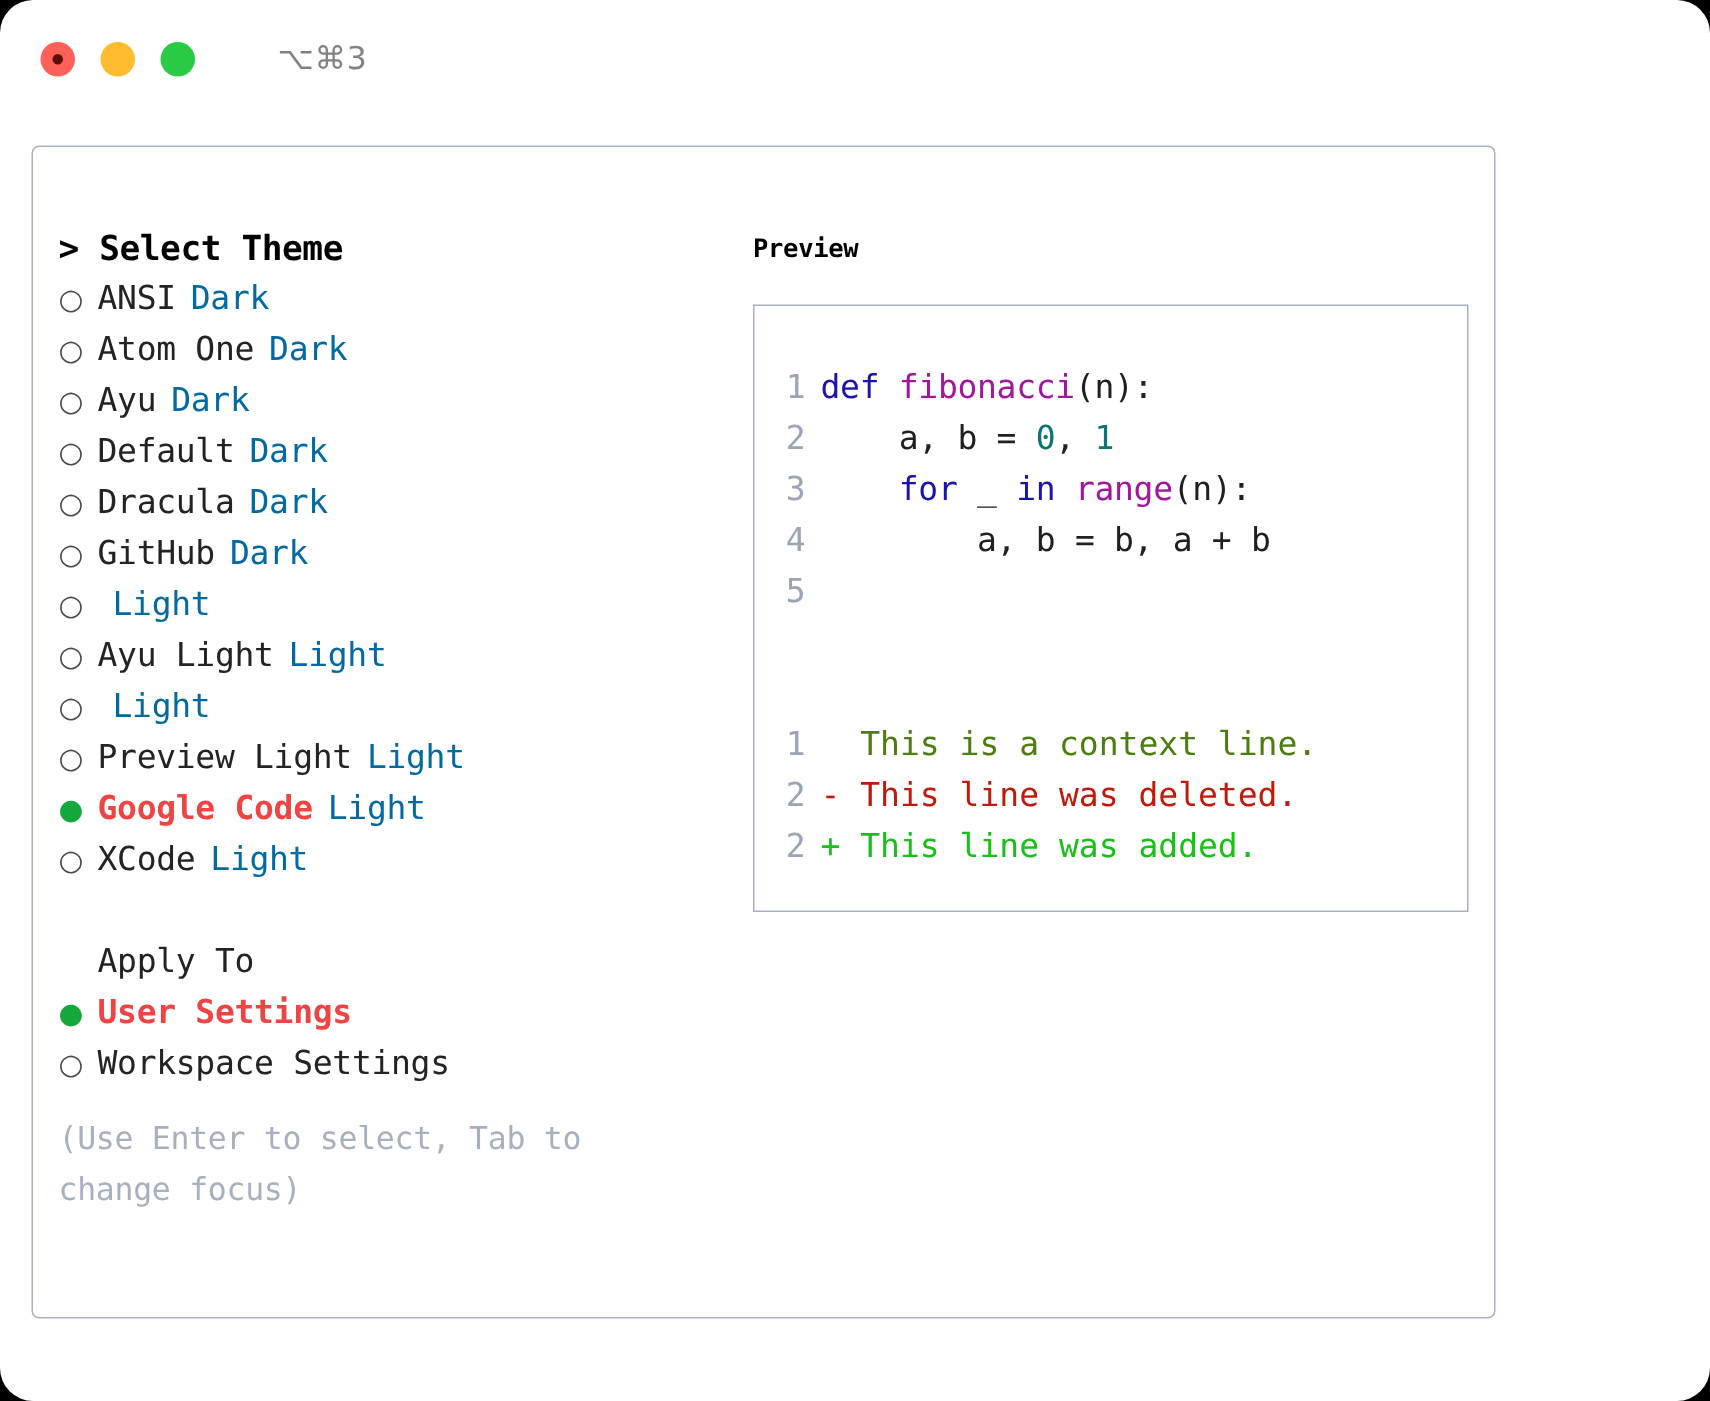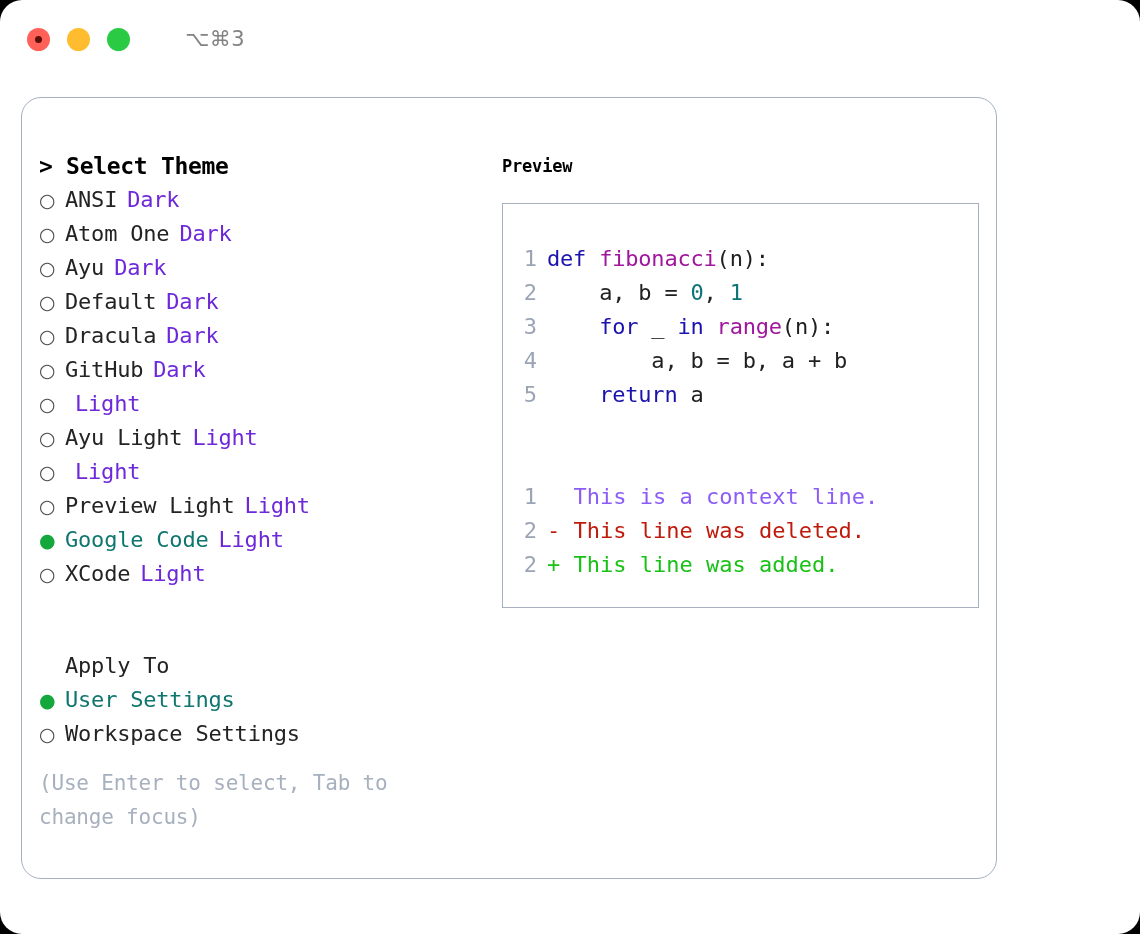--- a/index.html
+++ b/index.html
@@ -65,21 +65,21 @@
   }
 
   
   #panel {
     position: absolute;
     left: 21px;
     top: 97px;
     width: 976px;
     height: 782px;
     border: 1.6px solid #a6b0c0;
-    border-radius: 20px;
+    border-radius: 5px;
     box-sizing: border-box;
   }
 
   #columns {
     position: absolute;
     left: 0; top: 0;
     width: 100%;
     height: 100%;
   }
 
@@ -115,36 +115,35 @@
     font-family: "DejaVu Sans", sans-serif;
   }
   .bullet.sel {
     color: #14a83c;
     font-size: 19px;
   }
   .opt-name {
     color: #232323;
     letter-spacing: -0.2px;
   }
-  .opt-row.sel .opt-name { color: #0f766e; }
+  .opt-row.sel .opt-name { color: #ef4444; font-weight: bold; }
   .opt-tag {
-    color: #6d28d9;
+    color: #0369a1;
     margin-left: 10px;
     letter-spacing: -0.2px;
   }
 
   .section-gap { height: 34px; }
 
   .section-head {
     display: flex;
     line-height: 34px;
     height: 34px;
     font-size: 22px;
     white-space: pre;
-    margin-top: 24px;
   }
   .section-head .bullet { color: transparent; }
   .section-head .opt-name { color: #232323; }
 
   #hint {
     margin-top: 15px;
     font-size: 21px;
     line-height: 34px;
     color: #a7b0be;
     width: 410px;
@@ -188,21 +187,21 @@
     color: #9aa4b5;
     padding-right: 10px;
     box-sizing: border-box;
   }
   .code-body { color: #202020; letter-spacing: -0.2px; }
   .tok-kw   { color: #1b13ad; }
   .tok-fn   { color: #a0169c; }
   .tok-num  { color: #0d7374; }
   .tok-plain{ color: #202020; }
   .blank-line { height: 34px; }
-  .diff-ctx { color: #8b5cf6; }
+  .diff-ctx { color: #4d7c0f; }
   .diff-del { color: #bf1a0c; }
   .diff-add { color: #18c116; }
 </style>
 </head>
 <body>
 
 <div id="window">
 
   <div id="titlebar">
     <div class="lights">
@@ -251,21 +250,21 @@
 
       <div id="right-col">
         <div class="preview-title">Preview</div>
 
         <div id="preview-box">
           <div id="code-lines">
               <div class="code-line"><span class="ln">1</span><span class="code-body"><span class="tok-kw">def </span><span class="tok-fn">fibonacci</span><span class="tok-plain">(n):</span></span></div>
               <div class="code-line"><span class="ln">2</span><span class="code-body"><span class="tok-plain">    a, b = </span><span class="tok-num">0</span><span class="tok-plain">, </span><span class="tok-num">1</span></span></div>
               <div class="code-line"><span class="ln">3</span><span class="code-body"><span class="tok-plain">    </span><span class="tok-kw">for</span><span class="tok-plain"> _ </span><span class="tok-kw">in</span><span class="tok-plain"> </span><span class="tok-fn">range</span><span class="tok-plain">(n):</span></span></div>
               <div class="code-line"><span class="ln">4</span><span class="code-body"><span class="tok-plain">        a, b = b, a + b</span></span></div>
-              <div class="code-line"><span class="ln">5</span><span class="code-body"><span class="tok-plain">    </span><span class="tok-kw">return</span><span class="tok-plain"> a</span></span></div>
+              <div class="code-line"><span class="ln">5</span></div>
             </div>
           <div class="blank-line"></div>
           <div class="blank-line"></div>
           <div id="diff-lines">
               <div class="code-line"><span class="ln">1</span><span class="diff-ctx"> </span><span class="diff-ctx"> This is a context line.</span></div>
               <div class="code-line"><span class="ln">2</span><span class="diff-del">-</span><span class="diff-del"> This line was deleted.</span></div>
               <div class="code-line"><span class="ln">2</span><span class="diff-add">+</span><span class="diff-add"> This line was added.</span></div>
             </div>
         </div>
       </div>

